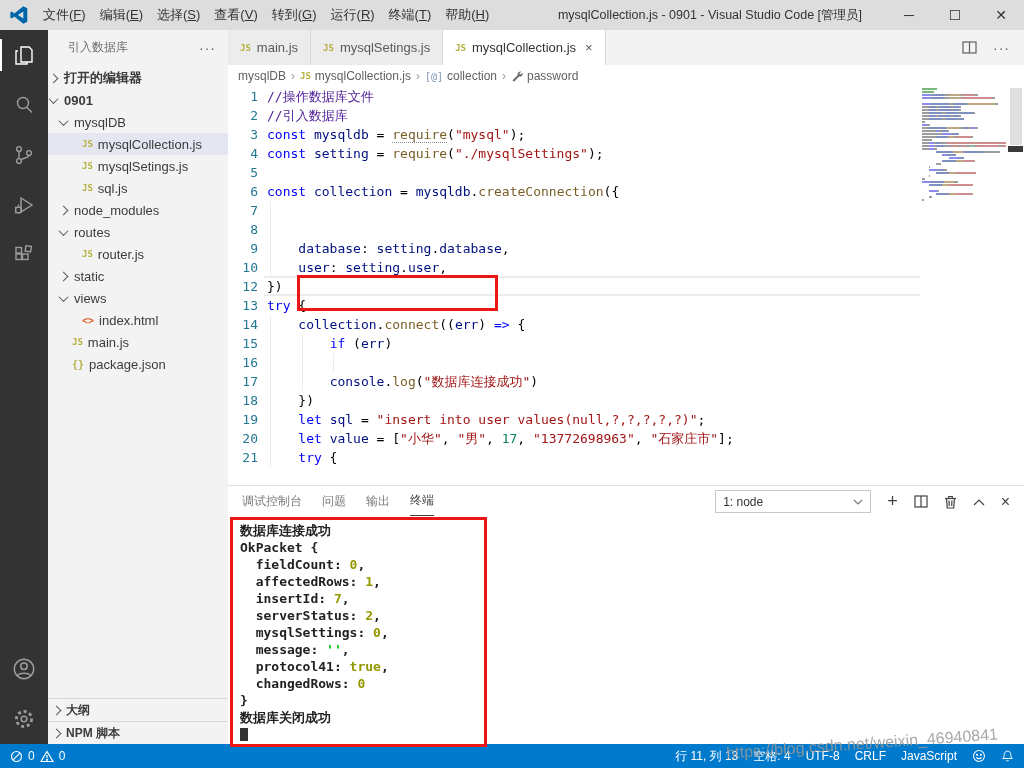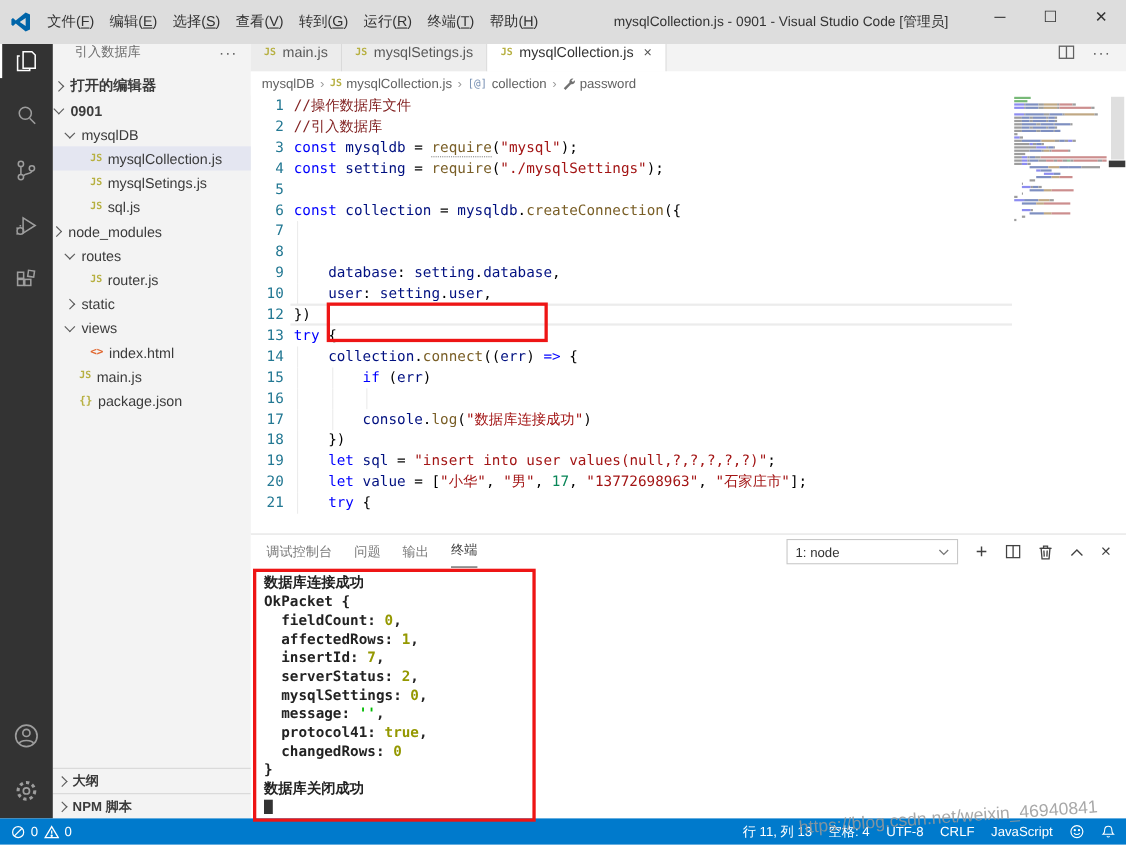--- a/index.html
+++ b/index.html
@@ -1,19 +1,19 @@
 <!DOCTYPE html>
 <html><head>
 <meta charset="utf-8">
 <style>
   html,body{margin:0;padding:0;}
   body{width:1024px;height:768px;overflow:hidden;position:relative;background:#fff;
        font-family:"Liberation Sans","DejaVu Sans",sans-serif;-webkit-font-smoothing:antialiased;}
   
-  .titlebar{position:absolute;left:0;top:0;width:1024px;height:40px;background:#dddddd;display:flex;align-items:center;z-index:5;}
+  .titlebar{position:absolute;left:0;top:0;width:1024px;height:30px;background:#dddddd;display:flex;align-items:center;z-index:5;}
   .logo{width:18px;height:18px;margin:0 8px 0 10px;flex:0 0 auto;}
   .menu-item{padding:0 7px;font-size:13px;color:#333;line-height:30px;cursor:default;}
   .menu-item u{text-decoration:underline;}
   .win-title{position:absolute;left:430px;width:560px;text-align:center;font-size:12.5px;color:#333;line-height:30px;pointer-events:none;}
   .win-controls{position:absolute;right:0;top:0;height:30px;display:flex;}
   .wc{width:46px;height:30px;display:flex;align-items:center;justify-content:center;font-size:14px;color:#333;}
   
   .activitybar{position:absolute;left:0;top:30px;width:48px;height:714px;background:#333333;display:flex;flex-direction:column;z-index:4;}
   .ab-icon{width:48px;height:50px;display:flex;align-items:center;justify-content:center;position:relative;}
   .ab-icon svg{stroke:#9d9d9d;fill:none;stroke-width:1.4;}
@@ -53,21 +53,21 @@
   .bc-sep{margin:0 5px;color:#9a9a9a;}
   .bc-ico{margin-right:4px;display:flex;align-items:center;}
   
   .code-area{position:absolute;left:228px;top:87px;width:796px;height:398px;background:#fff;overflow:hidden;z-index:1;}
   .cl{position:relative;height:19px;display:flex;font:13px/19px "DejaVu Sans Mono",monospace;}
   .gut{flex:0 0 30px;text-align:right;padding-right:9px;color:#237893;}
   .cl.cur .gut{color:#0b216f;}
   .ct{white-space:pre;color:#000;}
   .guide{position:absolute;top:0;bottom:0;width:1px;background:#ececec;}
   .clb{position:absolute;left:36px;width:656px;height:2px;background:#ececec;}
-  .tok-cm{color:#7f1d1d;} .tok-kw{color:#0000ff;} .tok-v{color:#001080;}
+  .tok-cm{color:#4c1d95;} .tok-kw{color:#0000ff;} .tok-v{color:#001080;}
   .tok-fn{color:#795e26;} .tok-str{color:#a31515;} .tok-num{color:#098658;} .tok-pl{color:#000;}
   .tok-u{border-bottom:1px dotted #888;}
   
   .minimap{position:absolute;left:922px;top:88px;width:84px;z-index:2;}
   .mm-row{height:2px;margin-bottom:1px;display:flex;}
   .mm-row span{height:2px;display:inline-block;}
   .sb-thumb{position:absolute;left:1010px;top:88px;width:12px;height:57px;background:#c4c4c4;opacity:.55;z-index:2;}
   .sb-mark{position:absolute;left:1008px;top:146px;width:15px;height:6px;background:#3a3a3a;z-index:2;}
   
   .panel{position:absolute;left:228px;top:485px;right:0;height:259px;background:#fff;border-top:1px solid #e0e0e0;z-index:3;}
@@ -197,21 +197,21 @@
         <span>mysqlCollection.js</span>
       </div>
       <div class="row" style="padding-left: 34px;">
         <span class="fbadge fb-js">JS</span>
         <span>mysqlSetings.js</span>
       </div>
       <div class="row" style="padding-left: 34px;">
         <span class="fbadge fb-js">JS</span>
         <span>sql.js</span>
       </div>
-      <div class="row" style="">
+      <div class="row" style="padding-left: 12px;">
         <span class="chev col"></span>
         <span>node_modules</span>
       </div>
       <div class="row" style="padding-left: 12px;">
         <span class="chev exp"></span>
         <span>routes</span>
       </div>
       <div class="row" style="padding-left: 34px;">
         <span class="fbadge fb-js">JS</span>
         <span>router.js</span>

